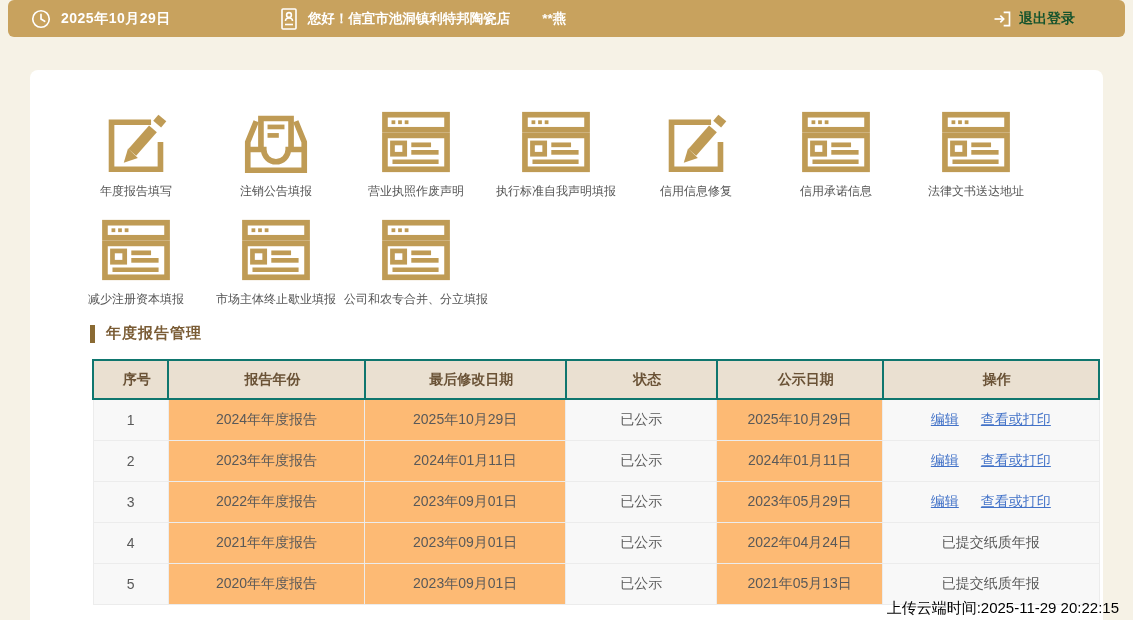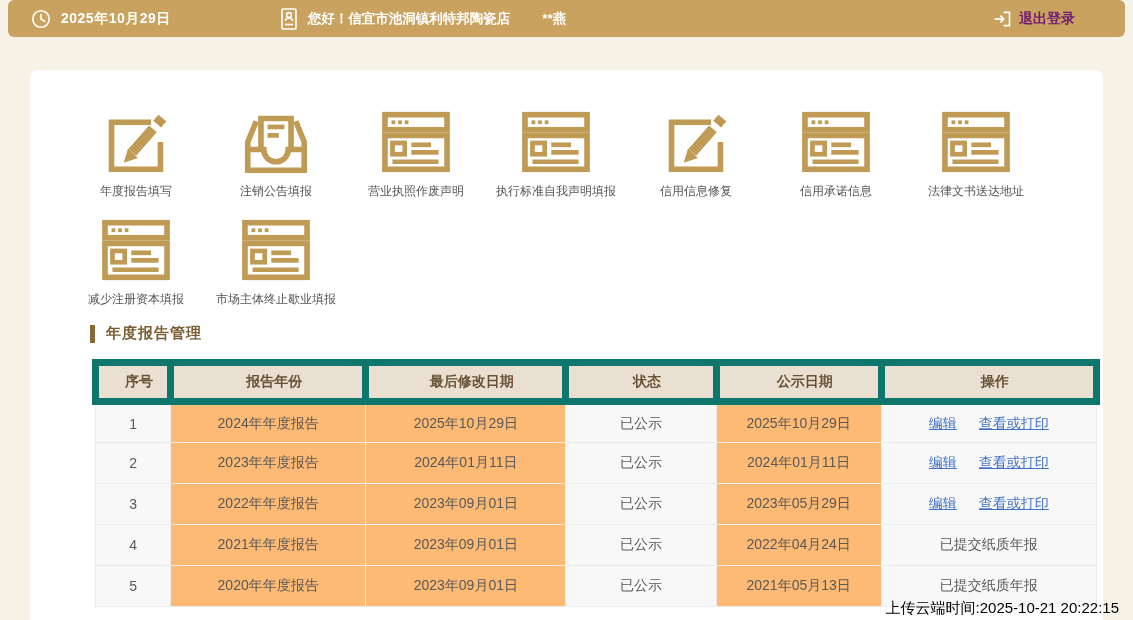--- a/index.html
+++ b/index.html
@@ -22,21 +22,21 @@
   }
   .tb-icon { display:inline-flex; align-items:center; margin-right:9px; }
   .tb-date { font-size:14px; font-weight:700; letter-spacing:.5px; }
   .tb-clock { margin-left:22px; }
   .tb-badge { margin-left:108px; }
   .tb-greet { font-size:13.5px; font-weight:700; }
   .tb-name { font-size:13.5px; font-weight:700; margin-left:32px; }
   .tb-logout {
     margin-left:auto; margin-right:50px;
     display:flex; align-items:center; gap:7px;
-    background:none; border:none; color:#701a75;
+    background:none; border:none; color:#14532d;
     font-size:14px; font-weight:700; cursor:pointer;
     font-family:inherit;
   }
   
   .card {
     margin:33px 30px 0;
     background:#fff;
     border-radius:8px;
     min-height:640px;
     padding-top:40px;
@@ -78,21 +78,21 @@
     width:1008px;
     border-collapse:collapse;
     table-layout:fixed;
     font-size:14px;
   }
   .report-table th {
     background:#eae0d1;
     color:#6a5236;
     font-weight:700;
     height:39px;
-    border:7px solid #0f766e;
+    border:2px solid #0f766e;
     text-align:center;
     padding-left:12px;
   }
   .report-table td {
     height:41px;
     border:1px solid #ececec;
     text-align:center;
     color:#595959;
     background:#fdba74;
   }
@@ -283,20 +283,36 @@
     <rect x="21" y="11" width="4" height="4" fill="#bf9b55"></rect>
     <rect x="28" y="11" width="4" height="4" fill="#bf9b55"></rect>
     <rect x="7" y="27" width="66" height="36" stroke="#bf9b55" stroke-width="6"></rect>
     <rect x="15" y="35" width="13" height="12" stroke="#bf9b55" stroke-width="5"></rect>
     <line x1="35" y1="37" x2="56" y2="37" stroke="#bf9b55" stroke-width="5"></line>
     <line x1="35" y1="45" x2="64" y2="45" stroke="#bf9b55" stroke-width="5"></line>
     <line x1="15" y1="55" x2="64" y2="55" stroke="#bf9b55" stroke-width="5"></line>
   </svg>
           </span>
           <span class="app-label">市场主体终止歇业填报</span>
+        </div>
+        <div class="app-item">
+          <span>
+            <svg width="78" height="64" viewBox="0 0 80 68" fill="none">
+    <rect x="7" y="5" width="66" height="16" stroke="#bf9b55" stroke-width="6"></rect>
+    <rect x="14" y="11" width="4" height="4" fill="#bf9b55"></rect>
+    <rect x="21" y="11" width="4" height="4" fill="#bf9b55"></rect>
+    <rect x="28" y="11" width="4" height="4" fill="#bf9b55"></rect>
+    <rect x="7" y="27" width="66" height="36" stroke="#bf9b55" stroke-width="6"></rect>
+    <rect x="15" y="35" width="13" height="12" stroke="#bf9b55" stroke-width="5"></rect>
+    <line x1="35" y1="37" x2="56" y2="37" stroke="#bf9b55" stroke-width="5"></line>
+    <line x1="35" y1="45" x2="64" y2="45" stroke="#bf9b55" stroke-width="5"></line>
+    <line x1="15" y1="55" x2="64" y2="55" stroke="#bf9b55" stroke-width="5"></line>
+  </svg>
+          </span>
+          <span class="app-label">公司和农专合并、分立填报</span>
         </div>
       </div>
     </div>
 
   <div class="section-head">
     <span class="section-bar"></span>
     <span class="section-title">年度报告管理</span>
   </div>
 
   <table class="report-table">
@@ -357,13 +373,13 @@
           <td>2023年09月01日</td>
           <td class="shaded">已公示</td>
           <td>2021年05月13日</td>
           <td class="shaded"><span>已提交纸质年报</span></td>
         </tr>
       </tbody>
   </table>
 
 </main>
 
-<div class="upload-overlay">上传云端时间:2025-10-21 20:22:15</div>
+<div class="upload-overlay">上传云端时间:2025-11-29 20:22:15</div>
 
 </body></html>

